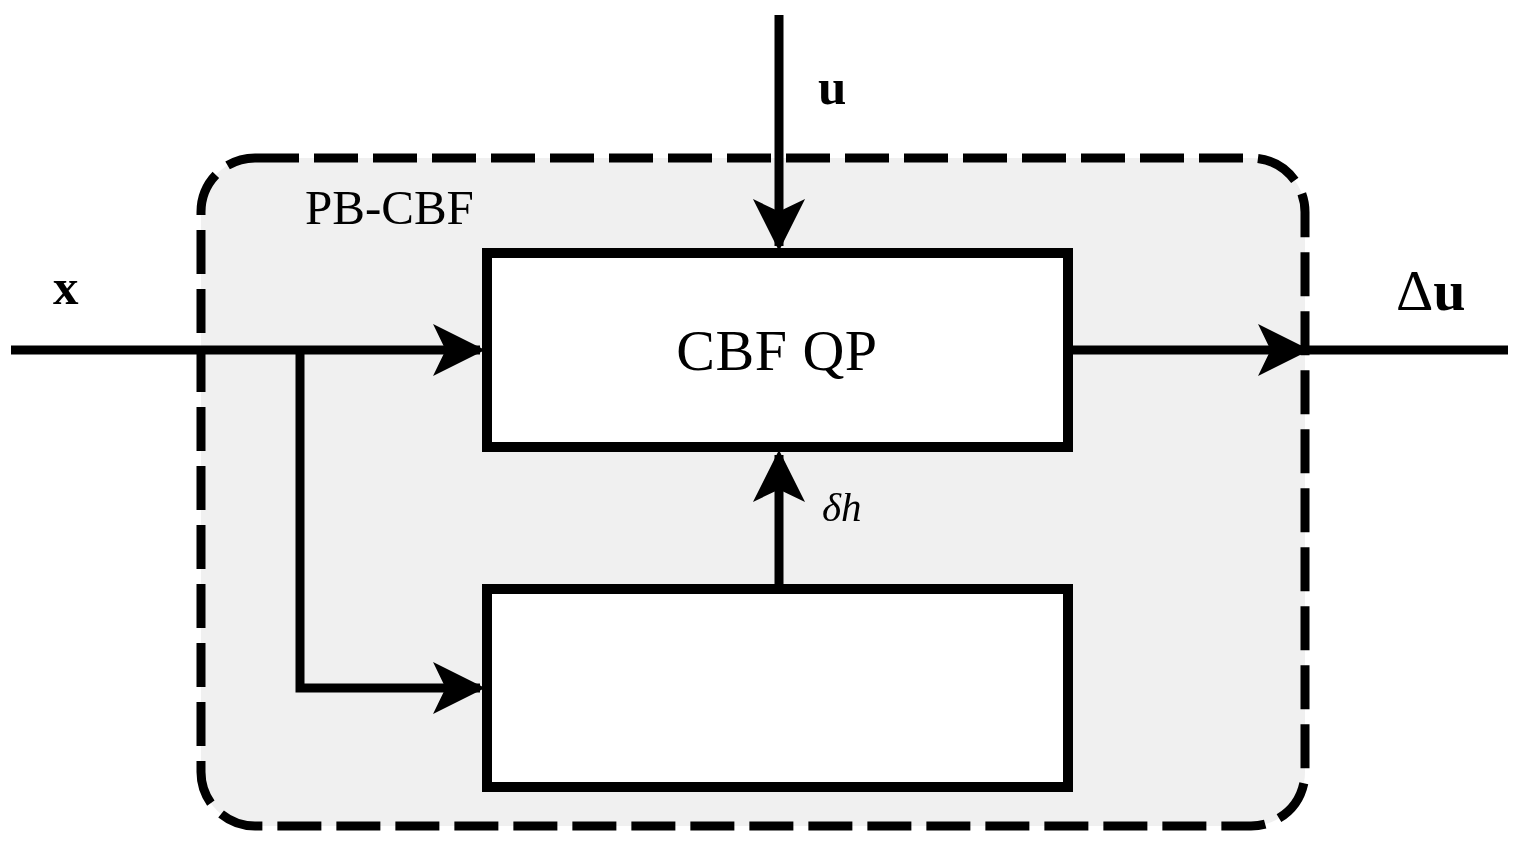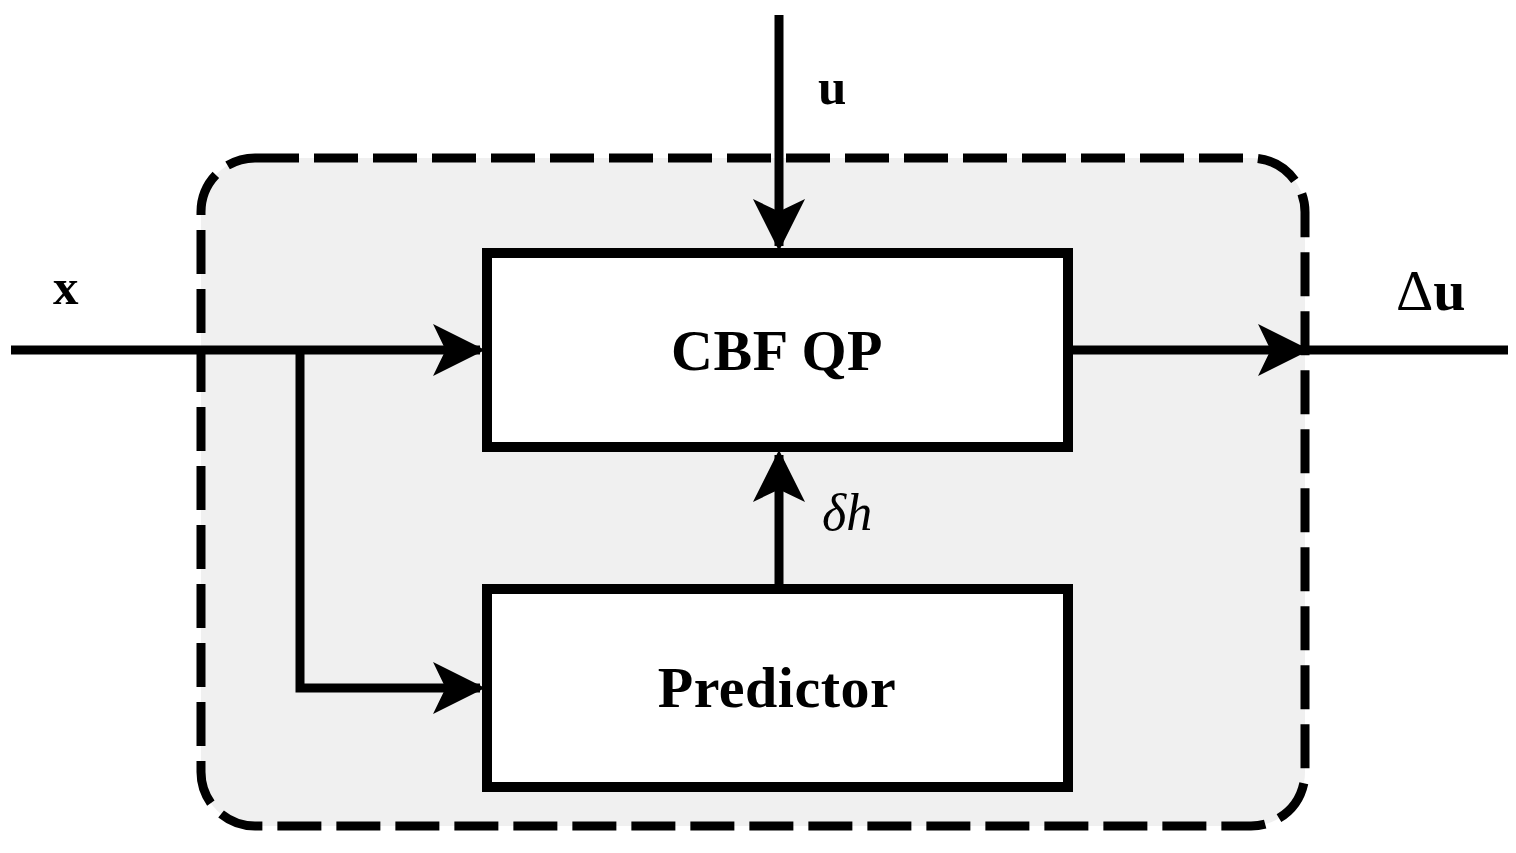--- a/index.html
+++ b/index.html
@@ -29,21 +29,21 @@
   .blk-label {
     position: absolute;
     font-family: "Liberation Serif", "DejaVu Serif", serif;
     color: #000000;
     white-space: nowrap;
     line-height: 1;
   }
   
   .block-text {
     font-size: 58px;
-    font-weight: 700;
+    font-weight: 400;
     letter-spacing: 0.5px;
   }
   
   .container-tag {
     font-size: 49px;
     font-weight: 400;
   }
   
   .signal-bold {
     font-size: 51px;
@@ -51,21 +51,21 @@
   }
   .signal-delta {
     font-size: 58px;
     font-weight: 400;
   }
   .signal-delta b {
     font-weight: 700;
   }
   
   .signal-math {
-    font-size: 52px;
+    font-size: 41px;
     font-style: italic;
     font-weight: 400;
   }
   .centerX { transform: translateX(-50%); }
 </style>
 </head>
 <body>
 
 <div id="canvas">
 
@@ -87,24 +87,24 @@
     <line x1="779" y1="589" x2="779" y2="455" stroke="#000000" stroke-width="9" marker-end="url(#arrow)"></line>
 
     <line x1="1068" y1="350" x2="1305" y2="350" stroke="#000000" stroke-width="9" marker-end="url(#arrow)"></line>
     <line x1="1295" y1="350" x2="1508" y2="350" stroke="#000000" stroke-width="9"></line>
 
     <rect x="487" y="253" width="581" height="194" fill="#ffffff" stroke="#000000" stroke-width="10"></rect>
 
     <rect x="487" y="589" width="581" height="198" fill="#ffffff" stroke="#000000" stroke-width="10"></rect>
   </svg>
 
+  <div class="blk-label container-tag" style="left:305px; top:183px;">PB-CBF</div>
 
   <div class="blk-label block-text centerX" style="left:777px; top:322px;">CBF QP</div>
 
-  <div class="blk-label block-text centerX" style="left:777px; top:659px;">Predictor</div>
 
   <div class="blk-label signal-bold" style="left:818px; top:62px;">u</div>
 
   <div class="blk-label signal-bold" style="left:53px; top:262px;">x</div>
 
   <div class="blk-label signal-delta" style="left:1396px; top:262px;"><span>Δ</span><b>u</b></div>
 
   <div class="blk-label signal-math" style="left:822px; top:487px;">δh</div>
 
 </div>

